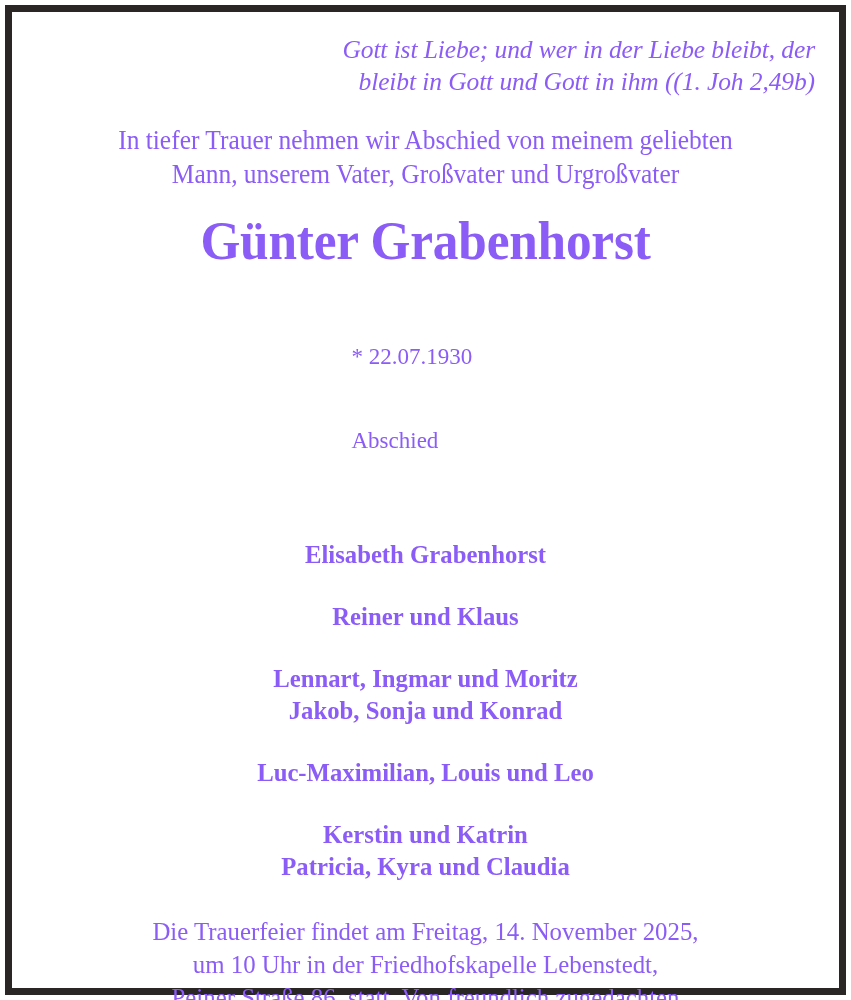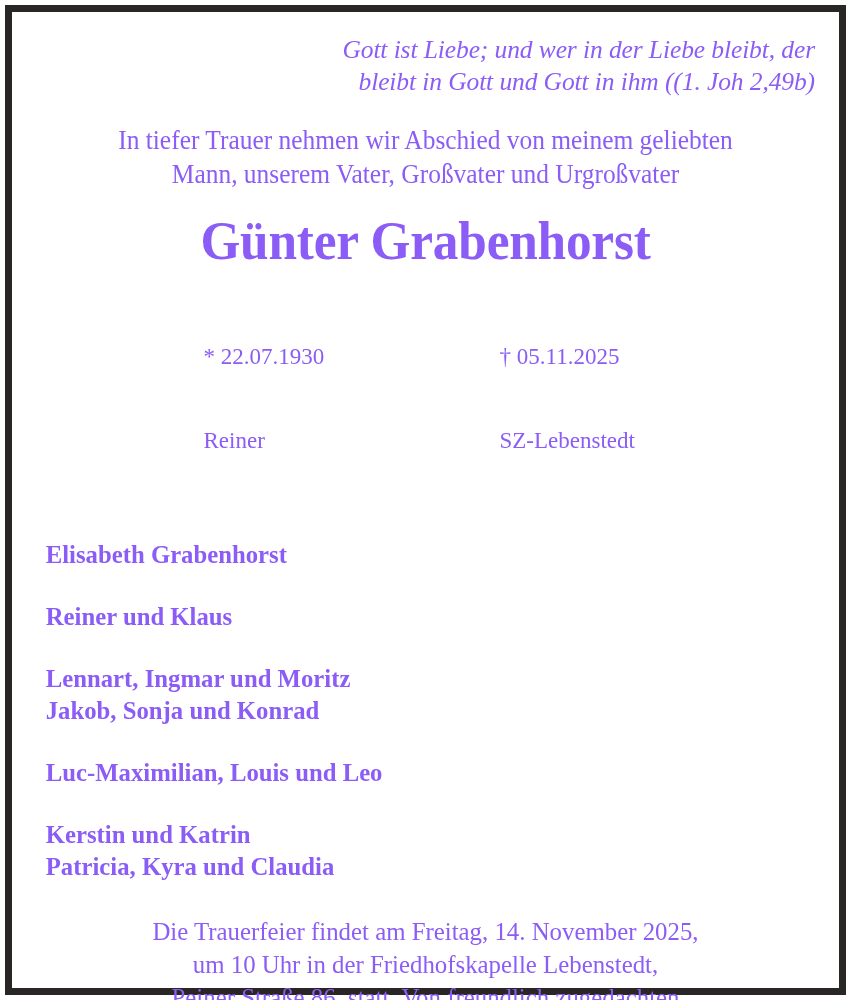--- a/index.html
+++ b/index.html
@@ -85,21 +85,21 @@
     text-align: left;
     white-space: pre;
   }
   .dates .col.right { margin-left: 148px; }
   .dates .row { display: block; }
   .sym { display: inline-block; min-width: 0; }
 
   
   .family {
     margin-top: 28px;
-    text-align: left;
+    text-align: center;
   }
   .fam-group {
     font-weight: bold;
     font-size: 25.5px;
     line-height: 32px;
     margin-bottom: 30px;
     transform: scaleX(0.97);
     transform-origin: center top;
   }
   .fam-group:last-child { margin-bottom: 0; }
@@ -130,25 +130,21 @@
     <div class="intro">
       <span class="line">In tiefer Trauer nehmen wir Abschied von meinem geliebten</span>
       <span class="line">Mann, unserem Vater, Großvater und Urgroßvater</span>
     </div>
 
     <div class="deceased-name">Günter Grabenhorst</div>
 
     <div class="dates">
       <div class="col">
         <span class="row"><span class="sym">*</span> <span>22.07.1930</span></span>
-        <span class="row">Reiner</span>
-      </div>
-      <div class="col right">
-        <span class="row"><span class="sym">†</span> <span>05.11.2025</span></span>
-        <span class="row">SZ-Lebenstedt</span>
+        <span class="row">Abschied</span>
       </div>
     </div>
 
     <div class="family">
       <div class="fam-group">
         <span class="line">Elisabeth Grabenhorst</span>
       </div>
       <div class="fam-group">
         <span class="line">Reiner und Klaus</span>
       </div>

